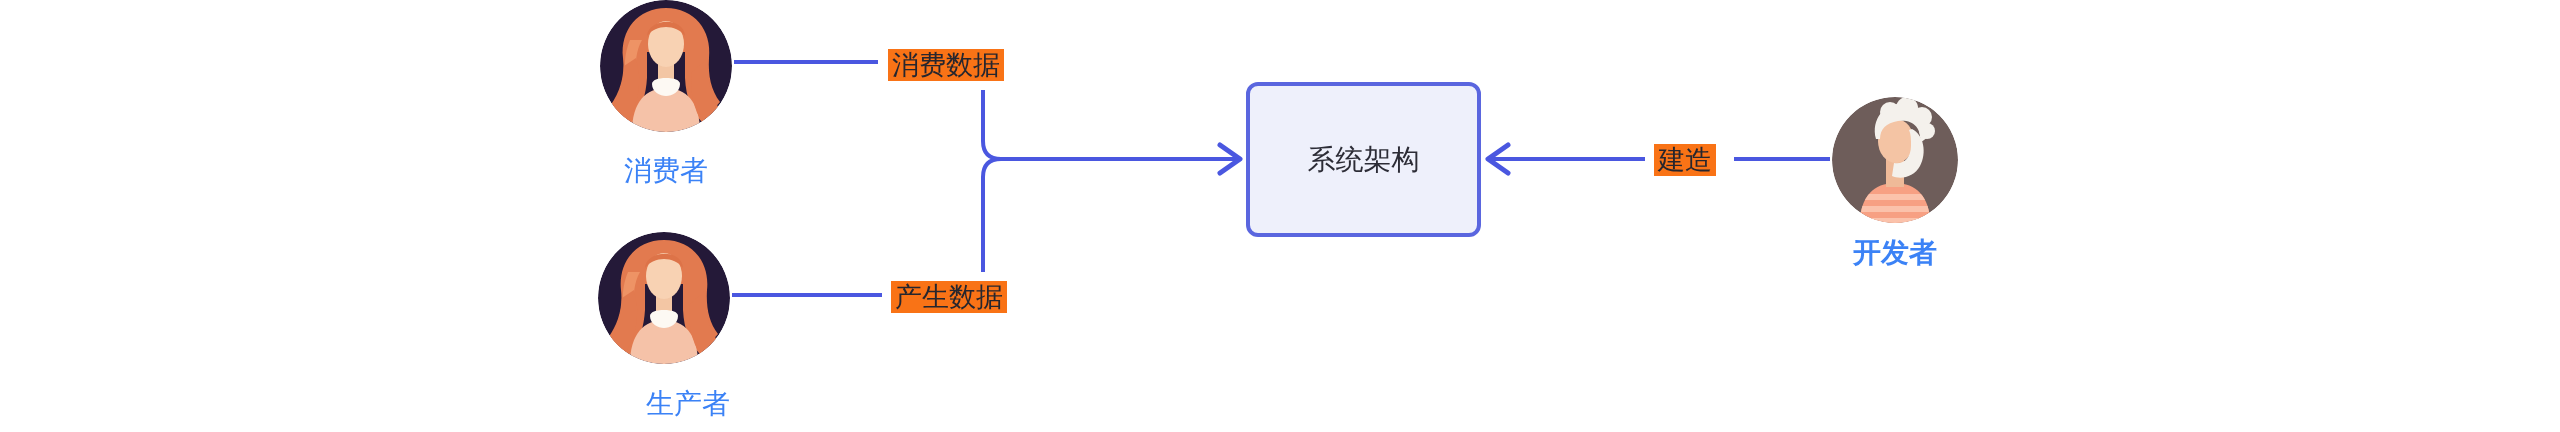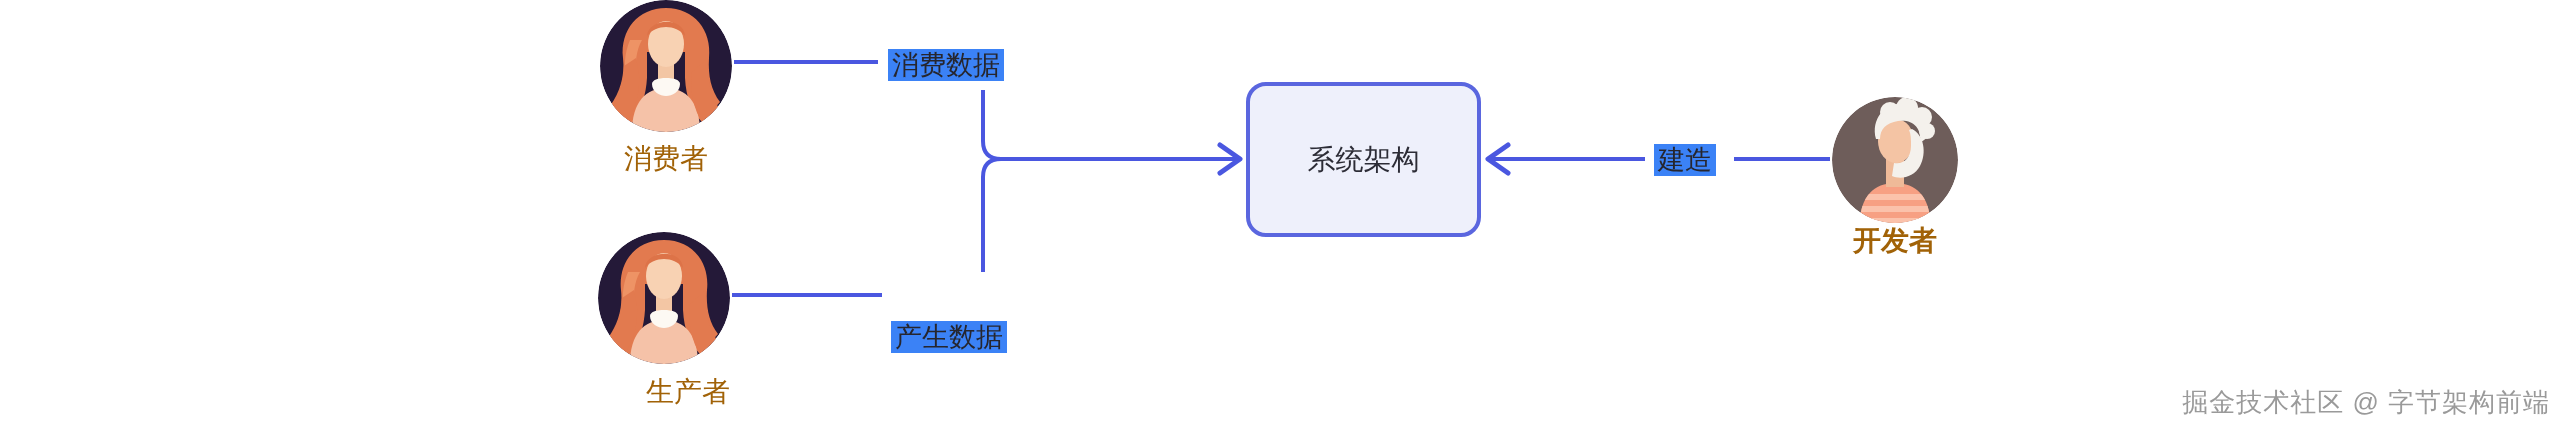--- a/index.html
+++ b/index.html
@@ -2,30 +2,30 @@
 <html><head>
 <meta charset="utf-8">
 <style>
   html,body{margin:0;padding:0;background:#ffffff;}
   #canvas{
     position:relative;width:2560px;height:432px;background:#ffffff;
     font-family:"Liberation Sans","DejaVu Sans",sans-serif;overflow:hidden;
   }
   svg.connectors{position:absolute;left:0;top:0;width:2560px;height:432px;}
   .node-label{
-    position:absolute;font-size:28px;color:#a16207;text-align:center;
-    line-height:32px;white-space:nowrap;
+    position:absolute;font-size:28px;color:#3b82f6;text-align:center;
+    line-height:32px;white-space:nowrap;margin-top:12px;
   }
   .edge-label{
     position:absolute;font-size:27px;color:#26262e;line-height:32px;
-    white-space:nowrap;background:#3b82f6;padding:0 4px;
+    white-space:nowrap;background:#f97316;padding:0 4px;
   }
   .sys-box{
     position:absolute;left:1246px;top:82px;width:235px;height:155px;
-    box-sizing:border-box;border:4px solid #5a66df;border-radius:20px;
+    box-sizing:border-box;border:4px solid #5a66df;border-radius:12px;
     background:#eef0fb;display:flex;align-items:center;justify-content:center;
   }
   .sys-box span{font-size:28px;color:#2c2c36;}
   .avatar{position:absolute;border-radius:50%;overflow:hidden;}
   .watermark{
     position:absolute;right:10px;bottom:12px;font-size:26px;color:#9a9a9a;
     text-shadow:2px 2px 0 #ffffff;letter-spacing:1px;white-space:nowrap;
   }
 </style>
 </head>
@@ -124,18 +124,17 @@
       </g>
     </svg>
   </div>
   <div class="node-label" style="left:1832px;top:225px;width:126px;font-weight:bold;">开发者</div>
 
   <div class="sys-box">
     <span>系统架构</span>
   </div>
 
   <div class="edge-label" style="left:888px;top:49px;">消费数据</div>
-  <div class="edge-label" style="left:891px;top:281px;margin-top:40px;">产生数据</div>
+  <div class="edge-label" style="left:891px;top:281px;">产生数据</div>
   <div class="edge-label" style="left:1654px;top:144px;">建造</div>
 
-  <div class="watermark">掘金技术社区 @ 字节架构前端</div>
 
 </div>
 
 </body></html>

